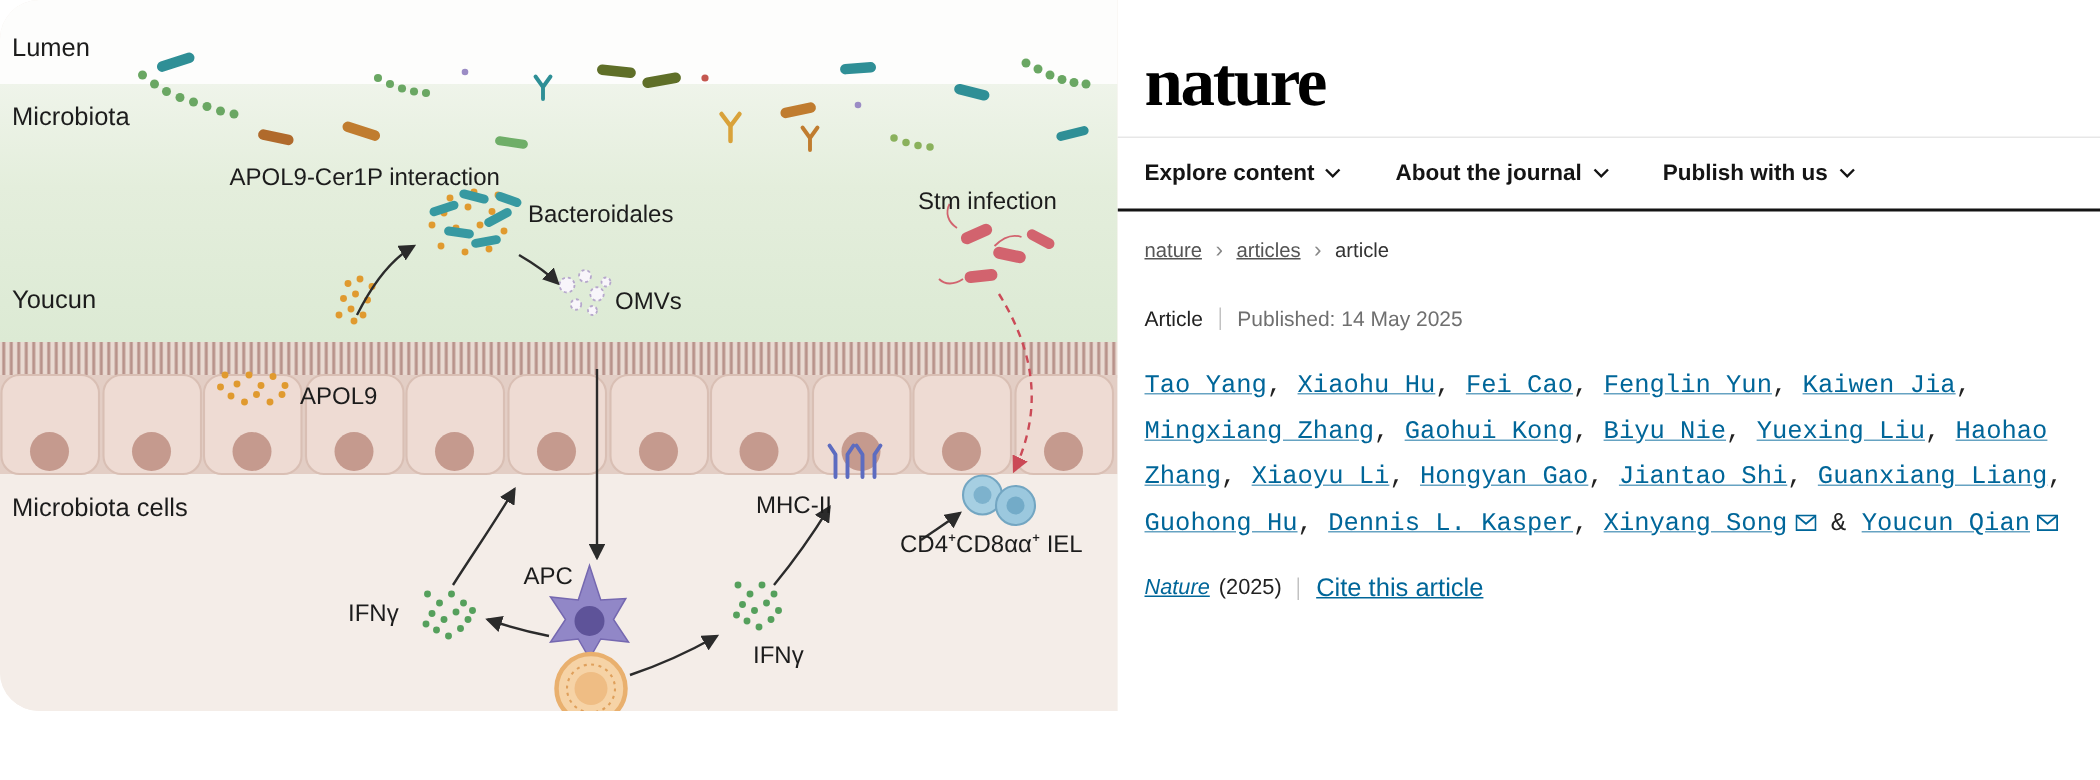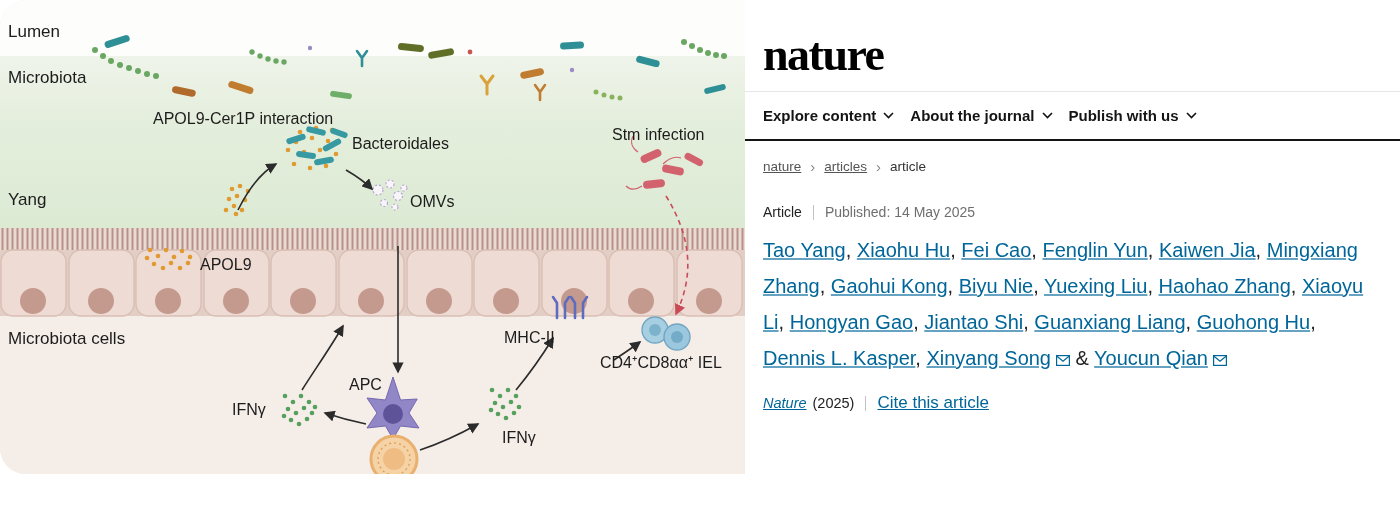--- a/index.html
+++ b/index.html
@@ -10,37 +10,37 @@
   
   .figure-panel { position:relative; width:745px; height:520px; flex:0 0 745px; background:#f4ede8; }
   .figure-panel svg { position:absolute; left:0; top:0; }
   .fig-label { position:absolute; color:#1c1c1c; font-size:17px; white-space:nowrap; }
   .fig-label.small { font-size:16px; }
 
   
   .article-panel { flex:1; background:#fff; color:#111; }
   .masthead { padding:32px 20px 13px 18px; border-bottom:1px solid #e7e7e7; }
   .logo { font-family:"Liberation Serif",serif; font-weight:700; font-size:46px; letter-spacing:-1.5px; color:#000; line-height:1; }
-  .nav-row { display:flex; gap:16px; align-items:center; padding:15px 18px; border-bottom:2px solid #141414; }
+  .nav-row { display:flex; gap:36px; align-items:center; padding:15px 18px; border-bottom:2px solid #141414; }
   .nav-item { display:flex; align-items:center; gap:7px; font-size:15px; font-weight:700; color:#141414; text-decoration:none; cursor:pointer; }
   .caret-svg { display:inline-block; }
 
   .content { padding:0 22px 0 18px; }
   .breadcrumb { margin-top:18px; display:flex; align-items:center; gap:9px; font-size:13.5px; }
   .crumb-link { color:#555; text-decoration:underline; cursor:pointer; }
   .crumb-current { color:#333; }
   .sep { color:#888; font-size:15px; line-height:1; }
 
   .meta-row { margin-top:30px; display:flex; align-items:center; font-size:14px; color:#6f6f6f; }
   .meta-type { color:#222; }
   .vdiv { width:1px; height:15px; background:#c2c2c2; margin:0 11px; display:inline-block; }
 
   h1.title { font-family:"Liberation Serif",serif; font-weight:700; font-size:28px; line-height:1.22; color:#000; margin:13px 0 0 0; max-width:600px; letter-spacing:-0.2px; }
 
-  .authors { margin-top:12px; font-size:20px; line-height:1.8; color:#222; max-width:622px; }
+  .authors { margin-top:23px; font-size:17px; line-height:1.8; color:#222; max-width:622px;font-family:Liberation Mono, monospace; }
   .author-link { color:var(--link); text-decoration:underline; text-decoration-color:rgba(0,102,153,.6); cursor:pointer; }
   .env-icon { margin-left:5px; vertical-align:-1px; color:var(--link); }
 
   .cite-row { margin-top:17px; display:flex; align-items:center; font-size:14.5px; color:#222; }
   .journal-link { color:var(--link); font-style:italic; text-decoration:underline; cursor:pointer; }
   .plain-year { margin-left:6px; }
   .cite-link, .metrics-link { color:var(--link); text-decoration:underline; cursor:pointer; font-size:17px; }
   .metrics-row { margin-top:17px; }
 </style>
 </head>
@@ -289,21 +289,21 @@
         <path d="M516,390 C530,373 542,356 553,338" marker-end="url(#ah)"></path>
         <path d="M614,360 C624,353 632,348 640,342" marker-end="url(#ah)"></path>
       </g>
     </svg>
 
     <div class="fig-label" style="left:8px;top:22px">Lumen</div>
     <div class="fig-label" style="left:8px;top:68px">Microbiota</div>
     <div class="fig-label small" style="left:153px;top:110px">APOL9-Cer1P interaction</div>
     <div class="fig-label small" style="left:352px;top:135px">Bacteroidales</div>
     <div class="fig-label small" style="left:612px;top:126px">Stm infection</div>
-    <div class="fig-label" style="left:8px;top:190px">Yang</div>
+    <div class="fig-label" style="left:8px;top:190px">Youcun</div>
     <div class="fig-label small" style="left:410px;top:193px">OMVs</div>
     <div class="fig-label small" style="left:200px;top:256px">APOL9</div>
     <div class="fig-label" style="left:8px;top:329px">Microbiota cells</div>
     <div class="fig-label small" style="left:504px;top:329px">MHC-II</div>
     <div class="fig-label small" style="left:600px;top:351px">CD4⁺CD8αα⁺ IEL</div>
     <div class="fig-label small" style="left:349px;top:376px">APC</div>
     <div class="fig-label small" style="left:232px;top:401px">IFNγ</div>
     <div class="fig-label small" style="left:502px;top:429px">IFNγ</div>
     <div class="fig-label small" style="left:372px;top:487px">T cell</div>
     <div class="fig-label" style="left:8px;top:486px">Publish propria</div>

